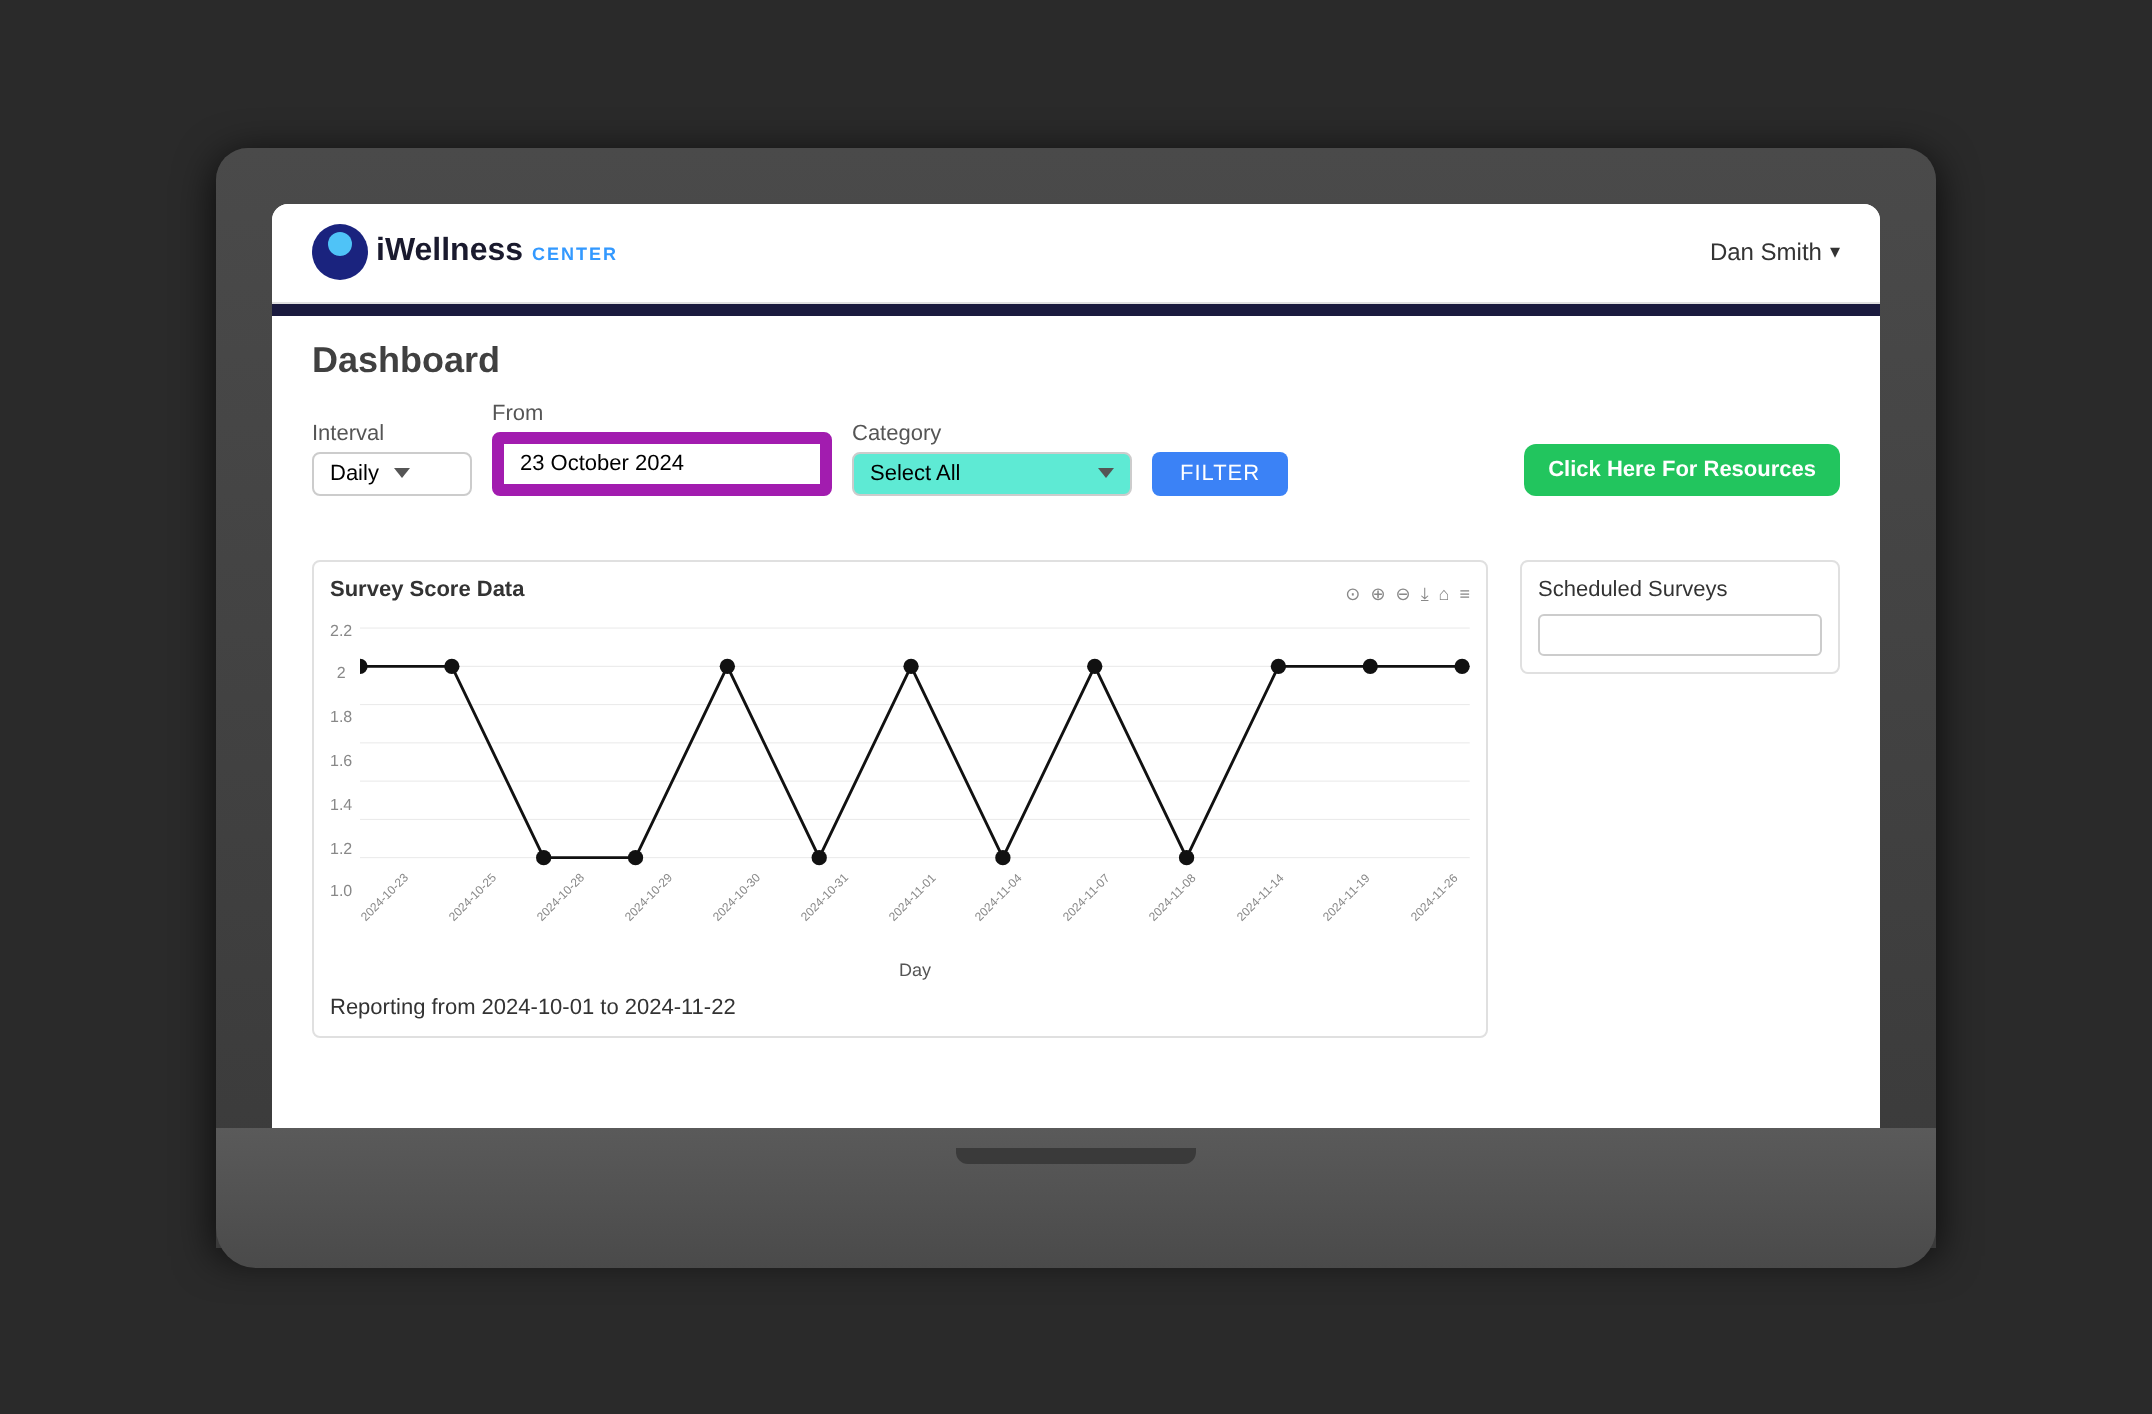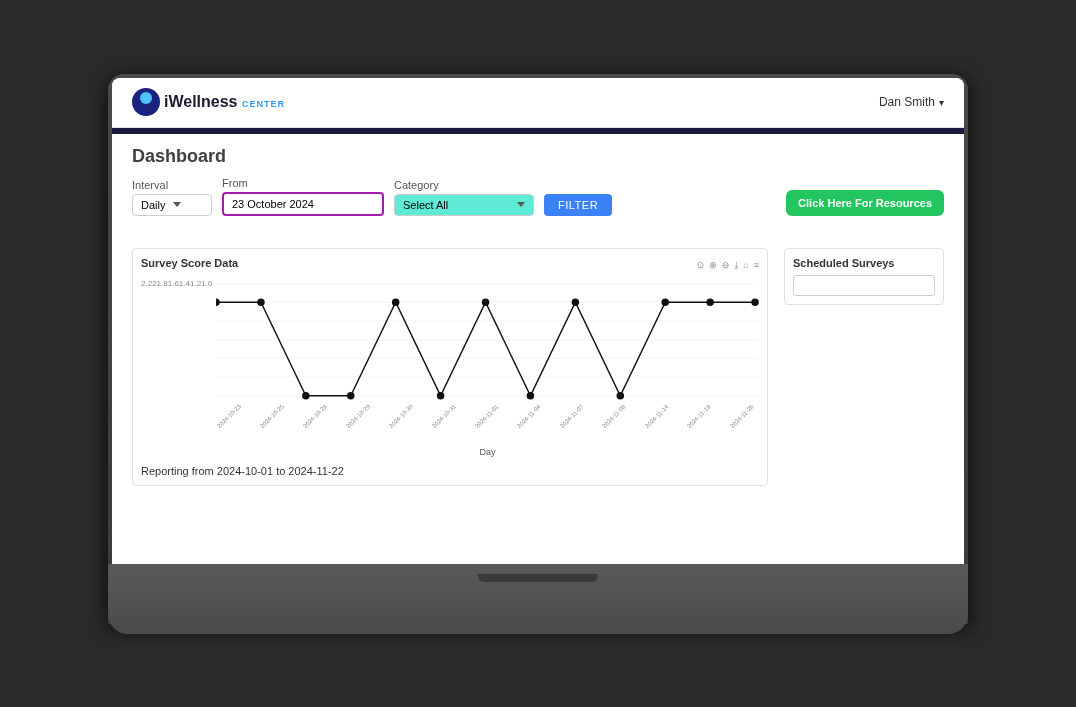--- a/index.html
+++ b/index.html
@@ -17,21 +17,21 @@
       width: 860px;
       height: 560px;
     }
 
     .laptop-body {
       position: absolute;
       top: 0; left: 0; right: 0;
       height: 550px;
       background: linear-gradient(180deg, #4a4a4a 0%, #3a3a3a 100%);
       border-radius: 16px 16px 0 0;
-      padding: 4px;
+      padding: 28px;
       box-shadow: 0 4px 20px rgba(0,0,0,0.8);
     }
 
     .screen-bezel {
       width: 100%;
       height: 100%;
       background: #1a1a1a;
       border-radius: 8px;
       overflow: hidden;
       position: relative;
@@ -154,21 +154,21 @@
       cursor: pointer;
       display: flex;
       align-items: center;
       gap: 4px;
       min-width: 80px;
       text-align: center;
     }
 
     .filter-input {
       padding: 4px 8px;
-      border: 2px solid #a21caf;
+      border: 6px solid #a21caf;
       border-radius: 4px;
       font-size: 11px;
       min-width: 110px;
     }
 
     .filter-select-category {
       padding: 4px 8px;
       border: 1px solid #ccc;
       border-radius: 4px;
       font-size: 11px;
@@ -233,21 +233,21 @@
     }
 
     .scheduled-surveys {
       border: 1px solid #e0e0e0;
       border-radius: 4px;
       padding: 8px;
     }
 
     .scheduled-title {
       font-size: 11px;
-      font-weight: bold;
+      font-weight: normal;
       color: #333;
       margin-bottom: 6px;
     }
 
     .scheduled-input {
       width: 100%;
       padding: 4px;
       border: 1px solid #ccc;
       border-radius: 3px;
       font-size: 10px;
@@ -335,21 +335,21 @@
                   <span style="font-size:9px;color:#888;cursor:pointer;">⊙</span>
                   <span style="font-size:9px;color:#888;cursor:pointer;">⊕</span>
                   <span style="font-size:9px;color:#888;cursor:pointer;">⊖</span>
                   <span style="font-size:9px;color:#888;cursor:pointer;">⤓</span>
                   <span style="font-size:9px;color:#888;cursor:pointer;">⌂</span>
                   <span style="font-size:9px;color:#888;cursor:pointer;">≡</span>
                 </div>
               </div>
 
               <div style="display:flex;">
-                <div style="display:flex;flex-direction:row;justify-content:space-between;padding-right:4px;height:140px;font-size:8px;color:#888;text-align:center;">
+                <div style="display:flex;flex-direction:column;justify-content:space-between;padding-right:4px;height:140px;font-size:8px;color:#888;text-align:center;">
                   <span>2.2</span>
                   <span>2</span>
                   <span>1.8</span>
                   <span>1.6</span>
                   <span>1.4</span>
                   <span>1.2</span>
                   <span>1.0</span>
                 </div>
                 <div style="flex:1;position:relative;">
                   <svg viewBox="0 0 580 140" style="width:100%;height:140px;">

